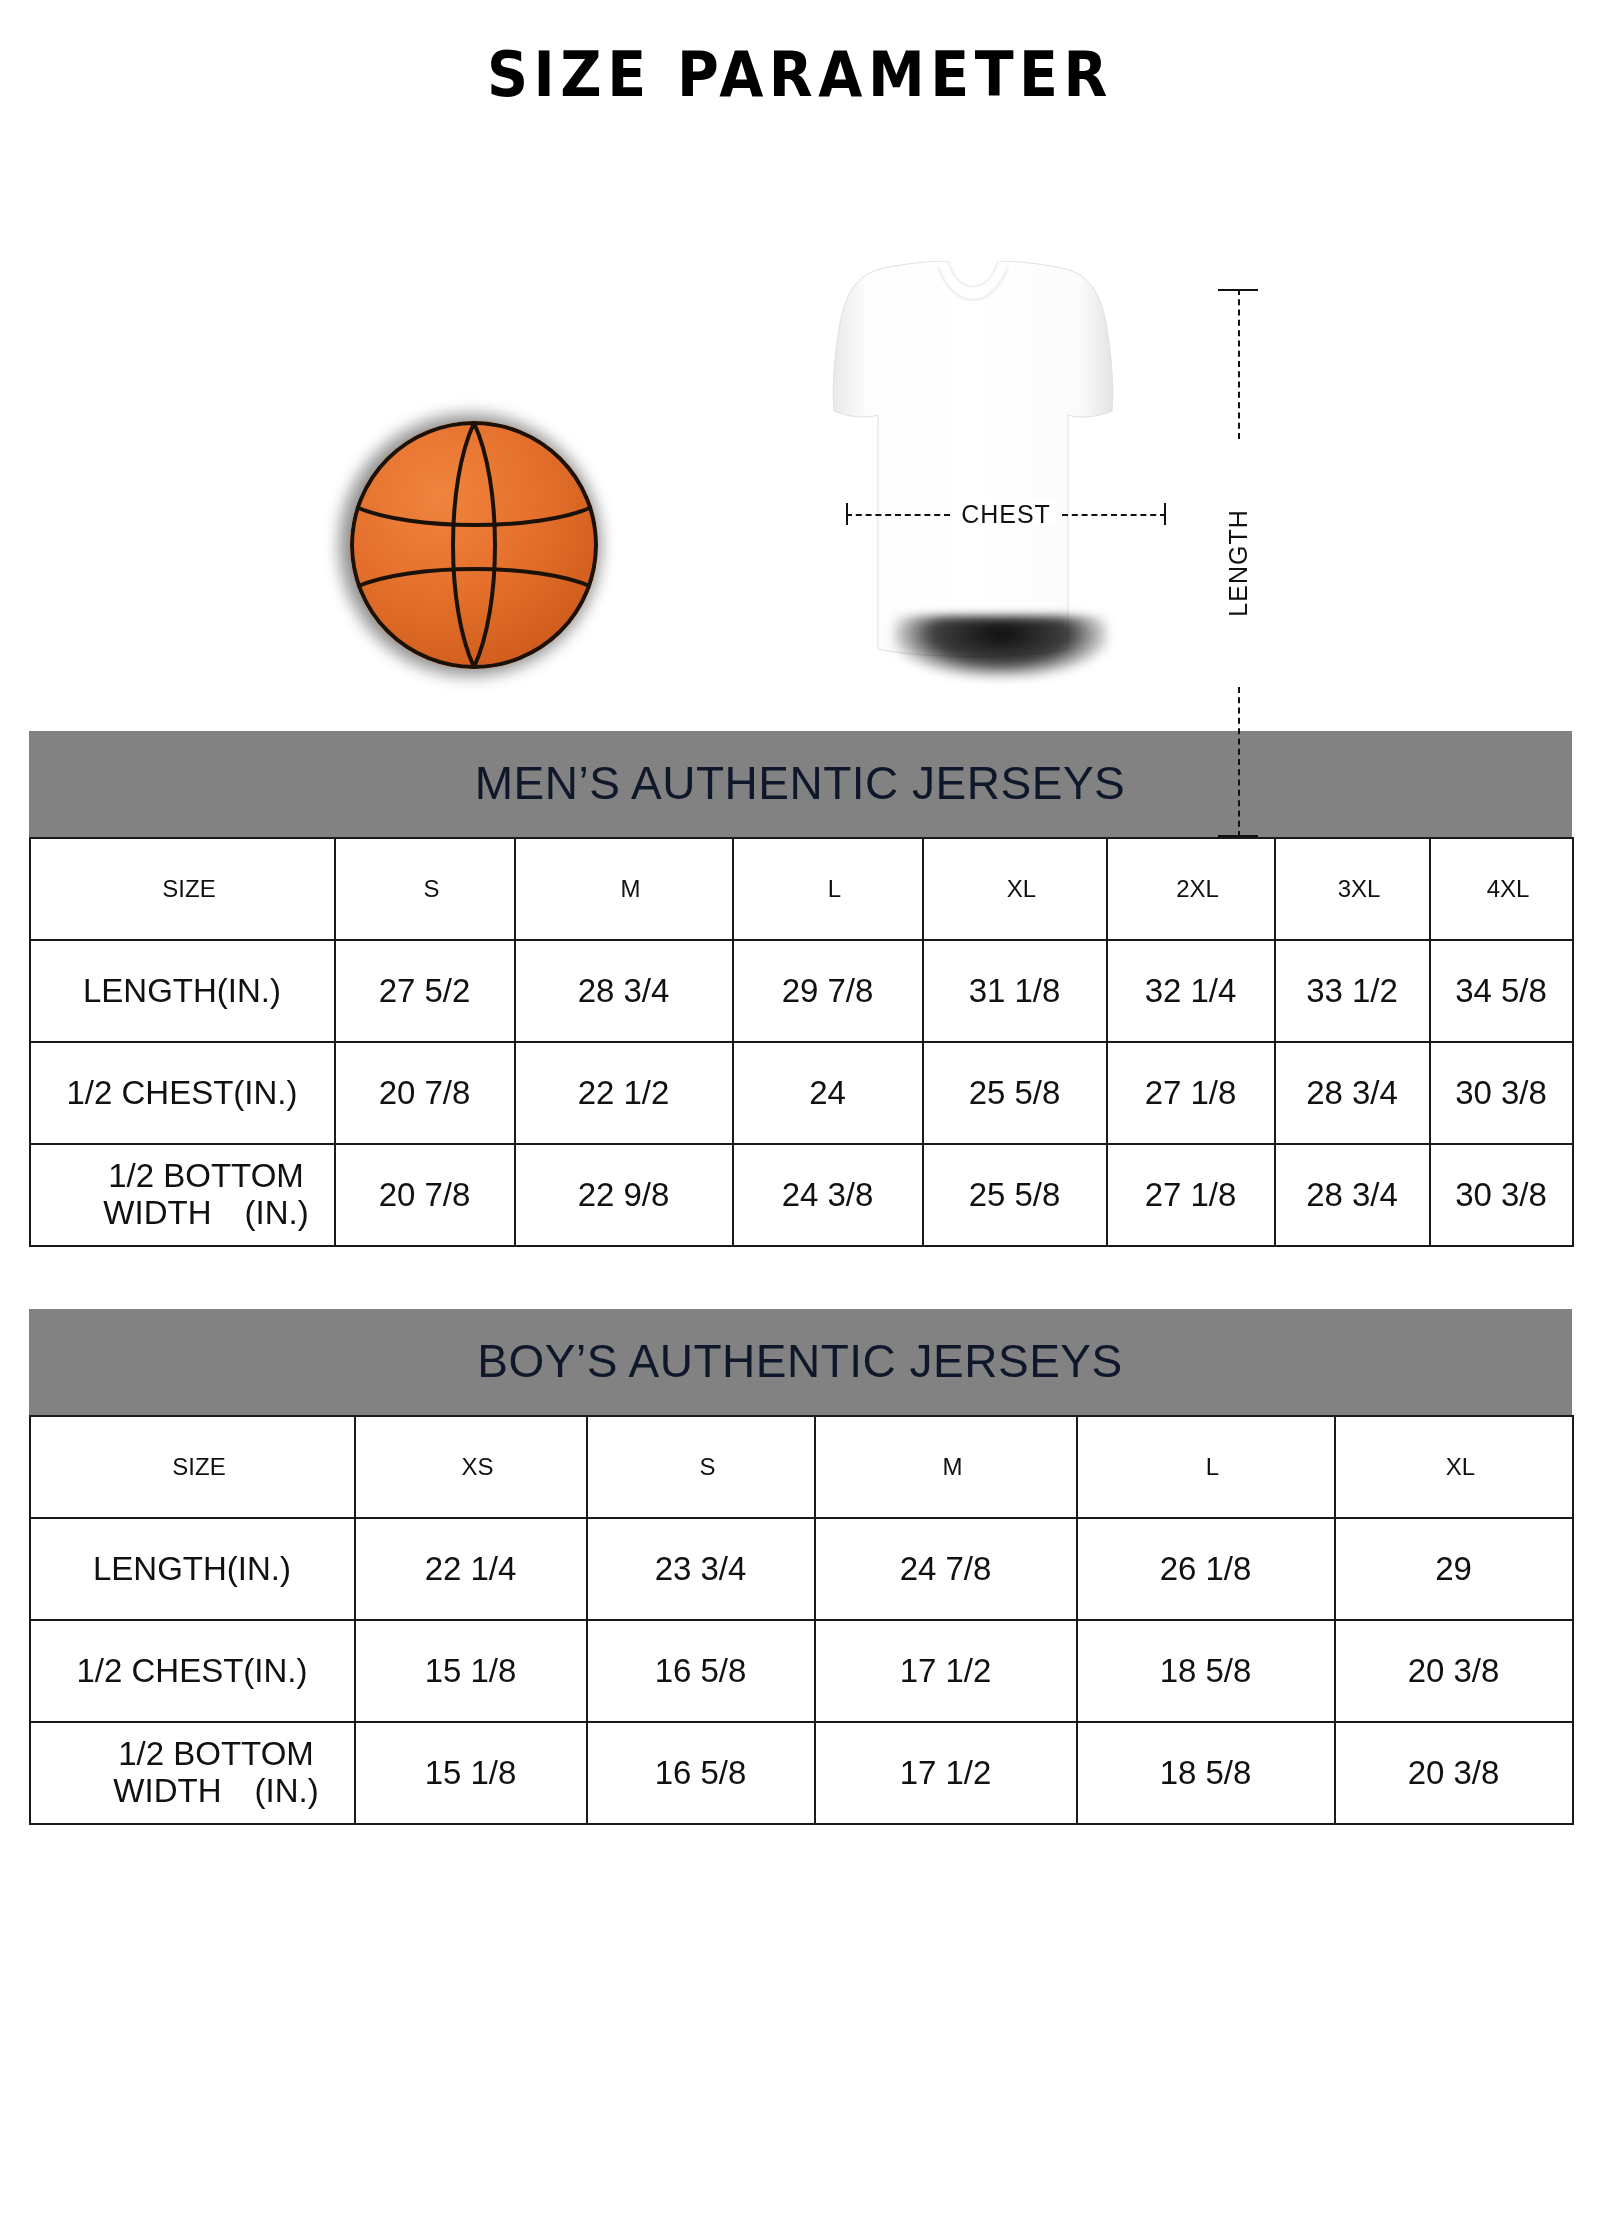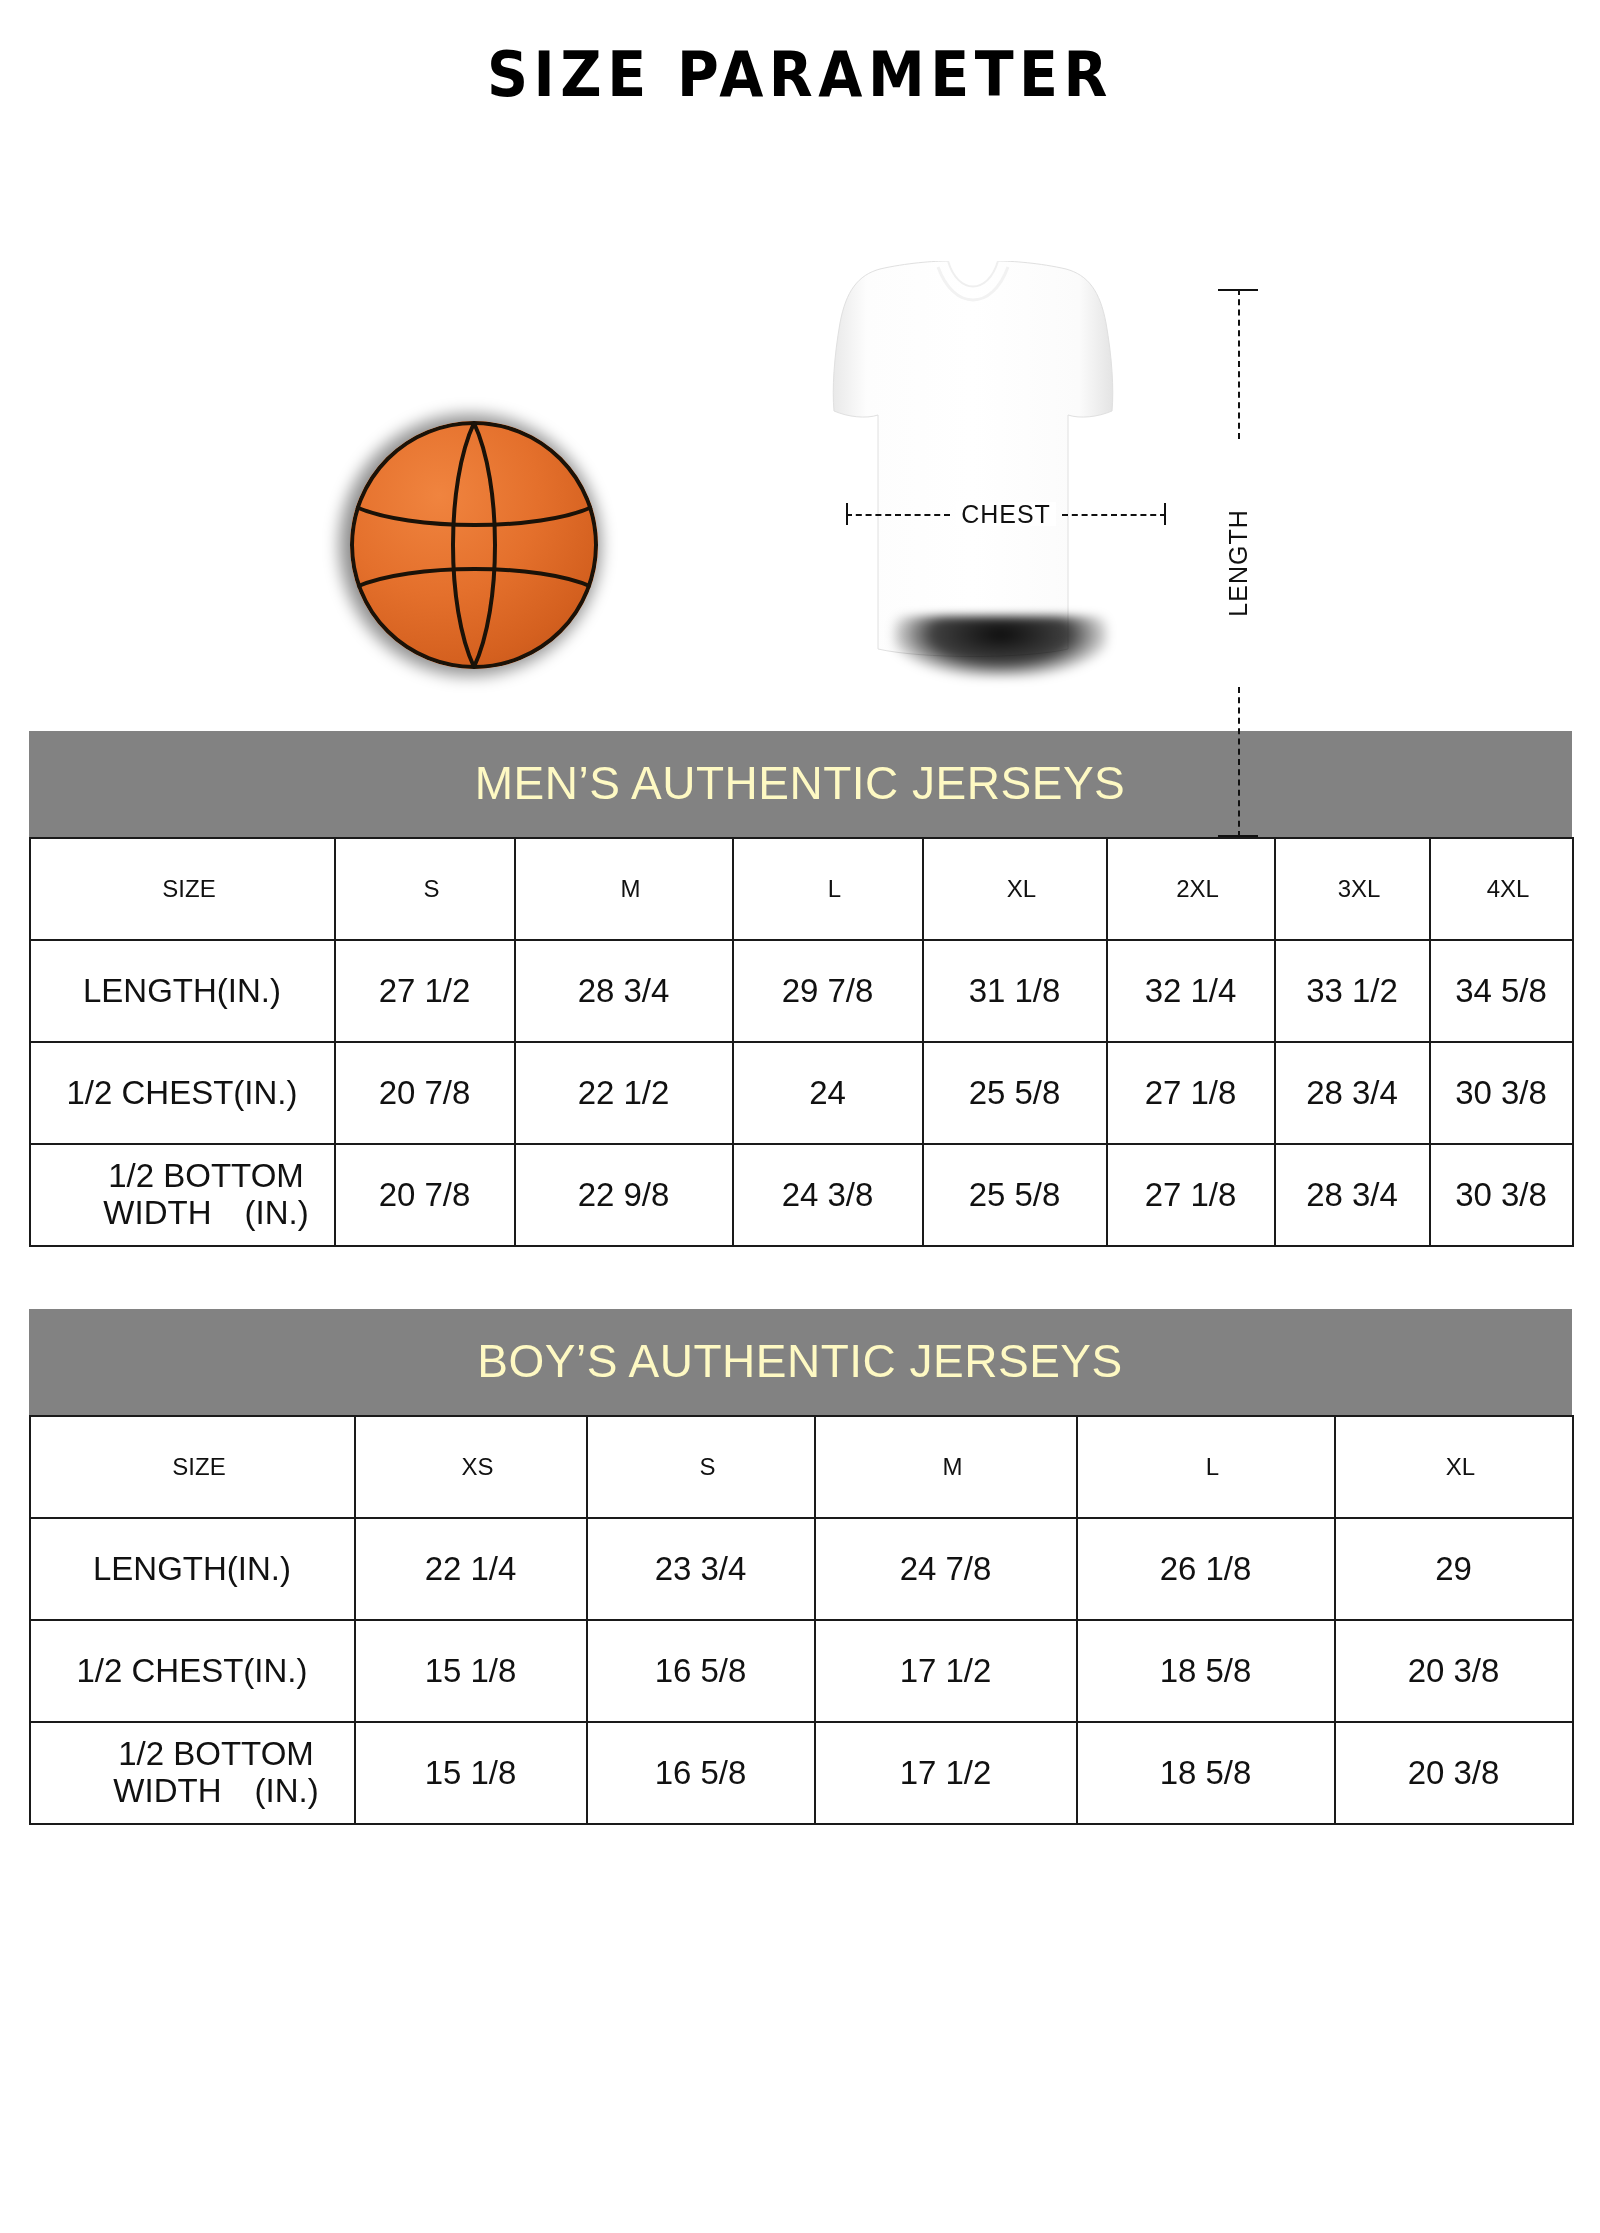--- a/index.html
+++ b/index.html
@@ -169,21 +169,21 @@
 
   
   .table-block {
     margin: 0 auto;
     width: 1543px;
   }
   .block-gap { height: 62px; }
 
   .band {
     background: #828282;
-    color: #fef9c3;
+    color: #0f172a;
     text-align: center;
     font-size: 46px;
     letter-spacing: 0.5px;
     padding: 25px 0 27px;
     box-sizing: border-box;
   }
 
   table.size-table {
     width: 100%;
     border-collapse: collapse;
@@ -315,21 +315,21 @@
           <td>S</td>
           <td>M</td>
           <td>L</td>
           <td>XL</td>
           <td>2XL</td>
           <td>3XL</td>
           <td>4XL</td>
         </tr>
         <tr>
           <td class="label-cell">LENGTH(IN.)</td>
-          <td>27  1/2</td>
+          <td>27  5/2</td>
           <td>28  3/4</td>
           <td>29  7/8</td>
           <td>31  1/8</td>
           <td>32  1/4</td>
           <td>33  1/2</td>
           <td>34  5/8</td>
         </tr>
         <tr>
           <td class="label-cell">1/2 CHEST(IN.)</td>
           <td>20  7/8</td>

